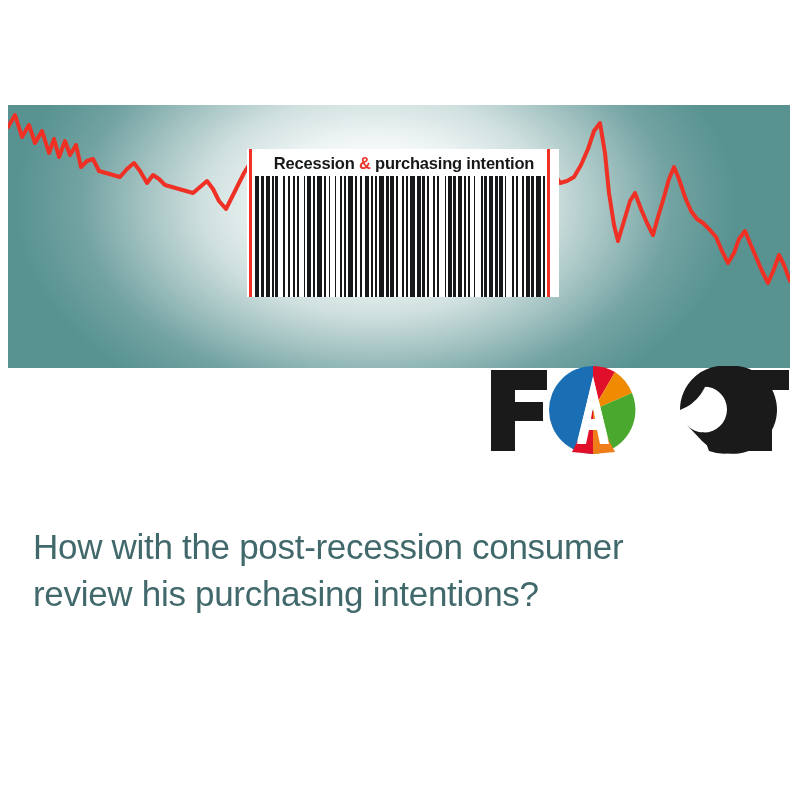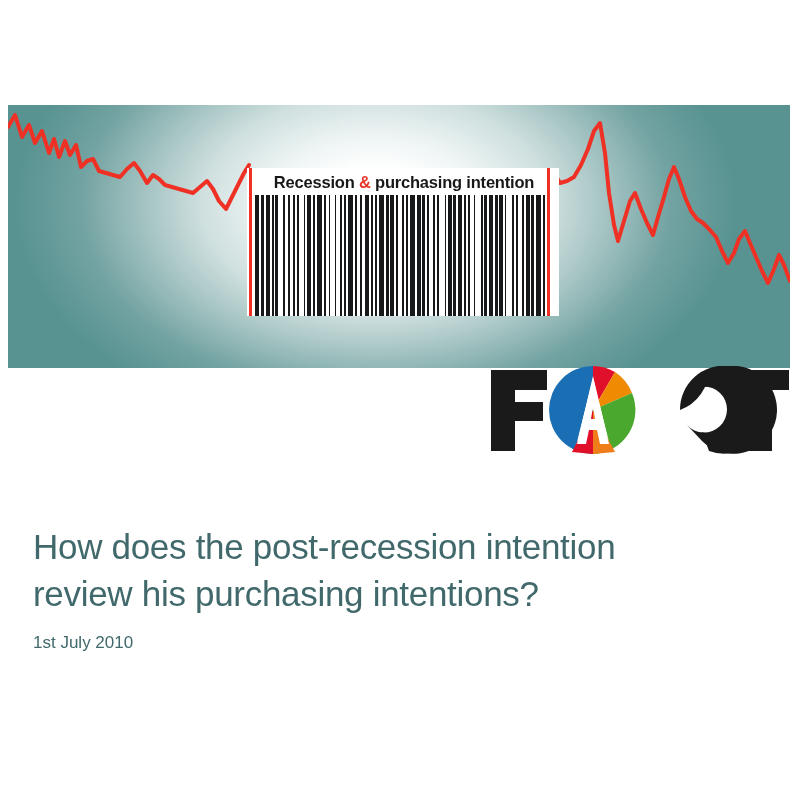--- a/index.html
+++ b/index.html
@@ -34,21 +34,21 @@
     left: 0; top: 0;
     width: 782px;
     height: 263px;
     display: block;
   }
 
   
   #barcode {
     position: absolute;
     left: 239px;
-    top: 63px;
+    top: 44px;
     width: 312px;
     height: 148px;
   }
   #barcode-inner {
     position: absolute;
     left: 0; top: 0;
     width: 100%; height: 100%;
     background: #ffffff;
   }
   #barcode-label {
@@ -245,16 +245,15 @@
       <path fill="#1a1a1a" d="M191,44 A44,44 0 1,1 220,85 L213,66 A24,24 0 1,0 213,22 L220,3 A44,44 0 0,1 191,44 Z"></path>
     </g>
 
     <g>
       <path fill="#1a1a1a" d="M243,4 L300,4 L300,24 L283,24 L283,85 L260,85 L260,24 L243,24 Z"></path>
     </g>
   </svg>
 </div>
 
 <div id="title-block">
-  <h1 id="page-title">How does the post-recession intention
+  <h1 id="page-title">How with the post-recession consumer
 review his purchasing intentions?</h1>
-  <div id="page-date">1st July 2010</div>
 </div>
 
 </body></html>

